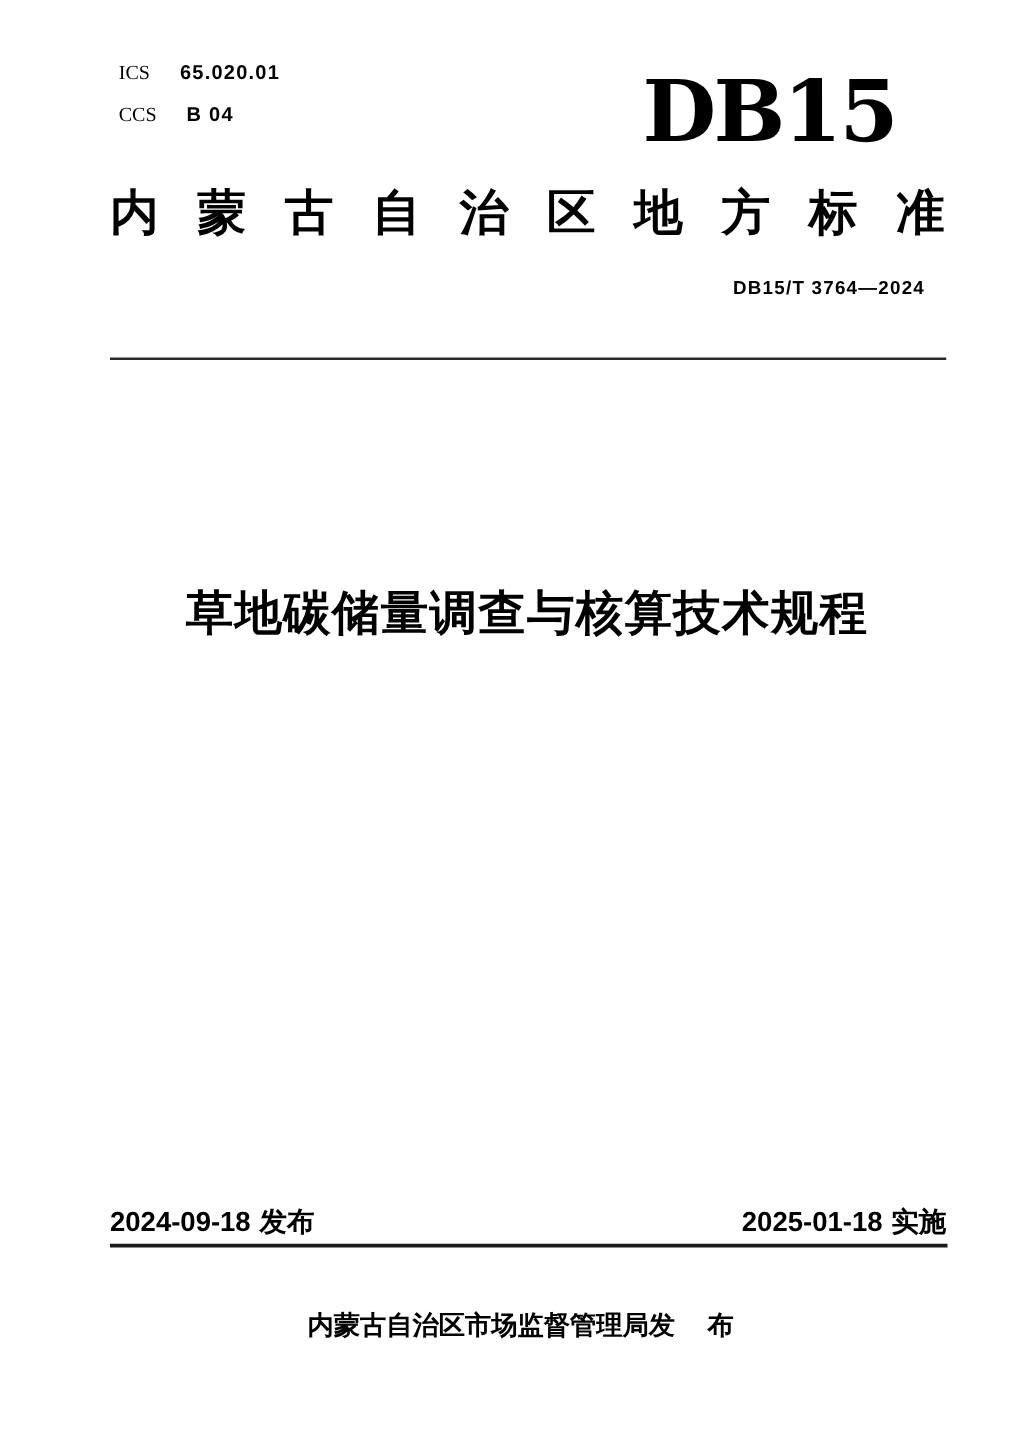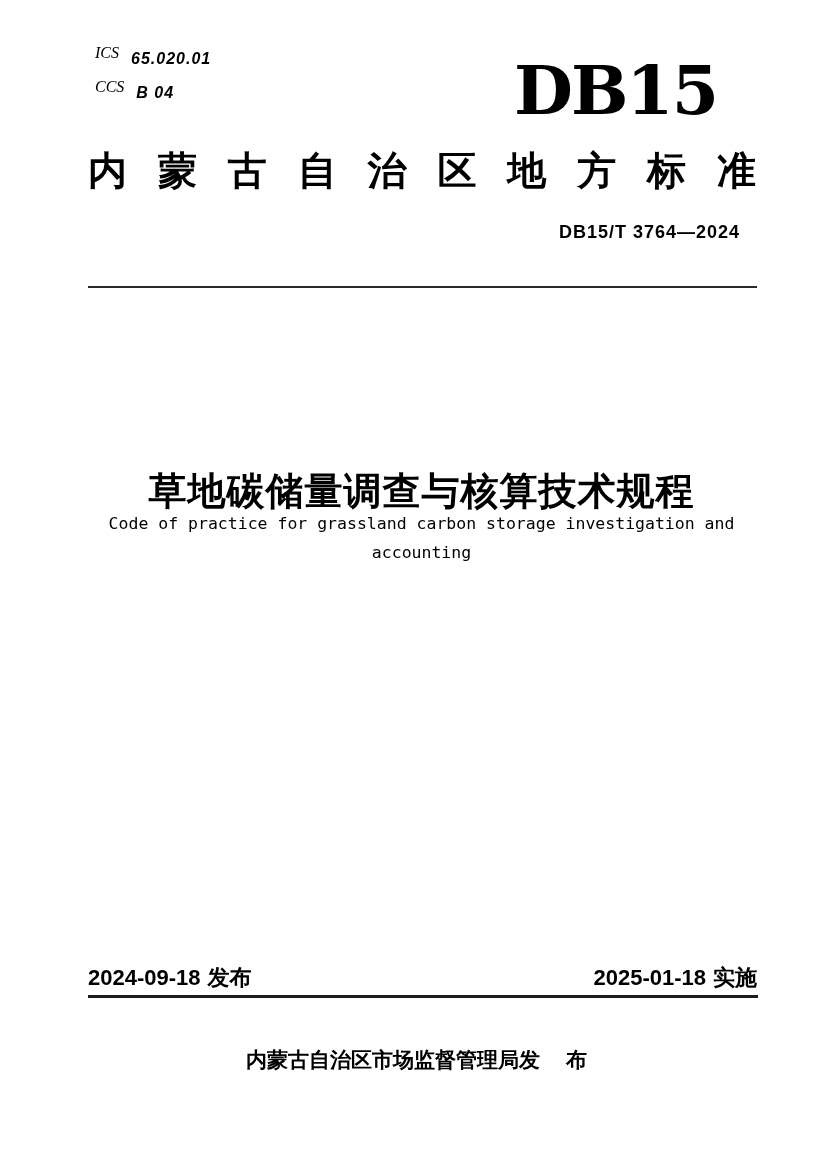--- a/index.html
+++ b/index.html
@@ -8,21 +8,21 @@
     width: 815px;
     height: 1151px;
     background: #ffffff;
     color: #000000;
     font-family: "Liberation Sans", sans-serif;
     overflow: hidden;
   }
 
   
   .code-block { position: absolute; left: 95px; top: 36px; }
-  .code-row { display: flex; align-items: center; gap: 12px; line-height: 22px; font-style: italic; }
+  .code-row { display: flex; align-items: flex-end; gap: 24px; line-height: 22px; }
   .code-label { font-family: "Liberation Serif", serif; font-size: 16px; font-weight: normal; }
   .code-value { font-size: 16px; font-weight: bold; letter-spacing: 1px; margin-top: 12px; }
 
   
   .db-logo {
     position: absolute;
     top: 56px;
     right: 98px;
     font-family: "DejaVu Serif", "Liberation Serif", serif;
     font-weight: bold;
@@ -42,21 +42,21 @@
     justify-content: space-between;
     font-size: 39px;
     font-weight: bold;
     line-height: 1.2;
   }
 
   .doc-number {
     position: absolute;
     top: 222px;
     right: 75px;
-    font-size: 18px;
+    font-size: 15px;
     font-weight: bold;
     letter-spacing: 1px;
   }
 
   .rule-top {
     position: absolute;
     top: 286px;
     left: 88px;
     width: 669px;
     height: 2px;
@@ -153,24 +153,20 @@
       <span>标</span>
       <span>准</span>
     </div>
 
   <div class="doc-number">DB15/T 3764—2024</div>
 
   <div class="rule-top"></div>
 
   <div class="title-cn">草地碳储量调查与核算技术规程</div>
 
-  <div class="title-en">
-    <div>Code of practice for grassland carbon storage investigation and</div>
-    <div>accounting</div>
-  </div>
 
   <div class="footer-dates">
     <div class="date-item date-left-pad">
       <span>2024-09-18</span>
       <span>发布</span>
     </div>
     <div class="date-item">
       <span>2025-01-18</span>
       <span>实施</span>
     </div>

